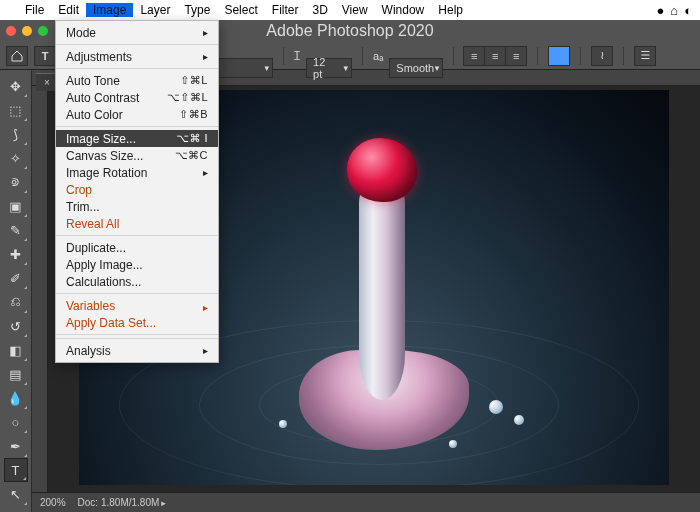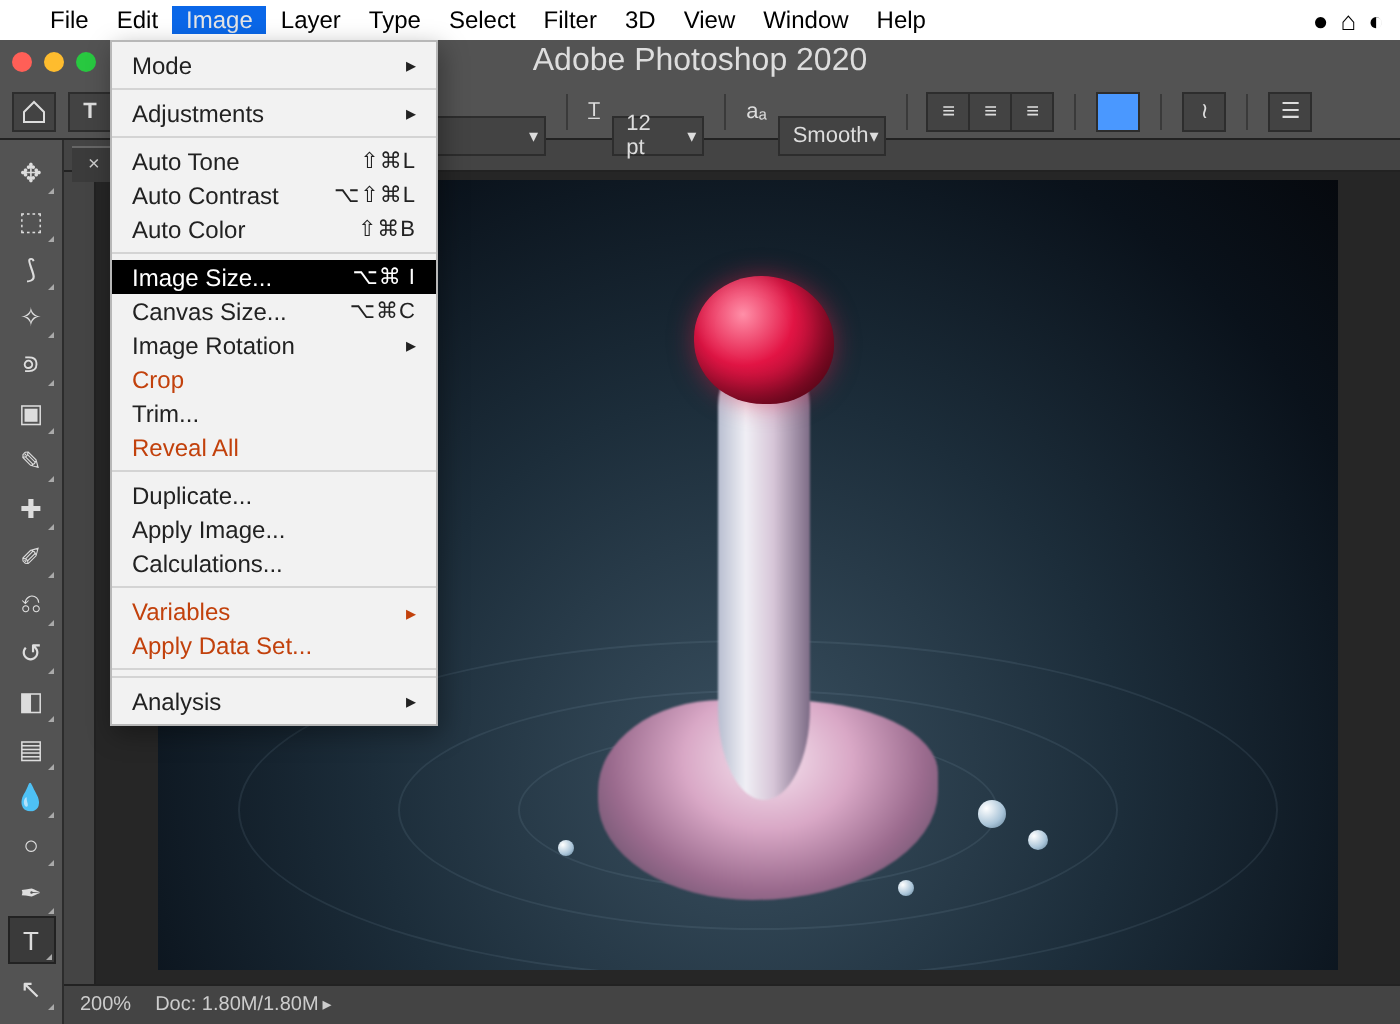--- a/index.html
+++ b/index.html
@@ -1,20 +1,20 @@
 <!DOCTYPE html>
 <html><head>
 <meta charset="utf-8">
 <style>
   * { box-sizing: border-box; margin: 0; padding: 0; font-family: -apple-system, "Helvetica Neue", Arial, sans-serif; }
   html, body { width: 700px; height: 512px; overflow: hidden; background: #3a3a3a; }
   .menubar { height: 20px; background: #ffffff; display: flex; align-items: center; font-size: 12px; padding: 0 8px; position: relative; }
   .apple { font-size: 13px; margin-right: 10px; }
   .menu-item { padding: 0 7px; height: 20px; line-height: 20px; cursor: default; }
-  .menu-item.active { background: #0a67e8; color: #e5e5e5; }
+  .menu-item.active { background: #0a67e8; color: #0f172a; }
   .menubar-right { position: absolute; right: 8px; display: flex; gap: 6px; font-size: 13px; }
   .toolbar { height: 22px; background: #535353; display: flex; align-items: center; padding: 0 6px; color: #ddd; font-size: 12px; position: relative; }
   .toolbar .title { position: absolute; left: 50%; transform: translateX(-50%); color: #ddd; font-size: 16px; }
   .win-dots { display: flex; gap: 6px; }
   .win-dot { width: 10px; height: 10px; border-radius: 50%; }
   .red { background: #ff5f57; } .yellow { background: #febc2e; } .green { background: #28c840; }
   .options-bar { height: 28px; background: #535353; border-bottom: 1px solid #222; display: flex; align-items: center; padding: 0 6px; gap: 6px; color: #ddd; font-size: 11px; }
   .ob-btn { width: 22px; height: 20px; background: #434343; border: 1px solid #2d2d2d; display: flex; align-items: center; justify-content: center; }
   .ob-sel { height: 20px; background: #434343; border: 1px solid #2d2d2d; padding: 0 14px 0 6px; display: flex; align-items: center; position: relative; margin-top: 24px; }
   .ob-sel::after { content: "▾"; position: absolute; right: 3px; font-size: 9px; }
@@ -42,21 +42,21 @@
   .splash-head { position: absolute; left: 268px; top: 48px; width: 70px; height: 64px; background: radial-gradient(circle at 35% 30%, #ff8fa8 0%, #e31545 40%, #9b0a2a 80%); border-radius: 50% 55% 48% 52%; box-shadow: inset -6px -6px 14px rgba(0,0,0,0.4), 0 0 12px rgba(220,30,70,0.5); }
   .splash-crown { position: absolute; left: 220px; top: 260px; width: 170px; height: 100px; background: radial-gradient(ellipse at 50% 30%, #f5e4ef 0%, #d9a8c6 35%, #9b6b8e 65%, #4a4458 100%); border-radius: 40% 50% 60% 50% / 50% 40% 60% 55%; filter: blur(0.6px); }
   .drop { position: absolute; width: 10px; height: 10px; background: radial-gradient(circle at 30% 30%, #fff, #a9c4d8 60%, #5c7c92 100%); border-radius: 50%; }
   .status { height: 20px; background: #444; color: #ccc; font-size: 10px; display: flex; align-items: center; padding: 0 8px; gap: 12px; border-top: 1px solid #222; }
   .status .arrow { margin-left: 2px; font-size: 9px; }
   
   .dropdown { position: absolute; left: 55px; top: 20px; width: 164px; background: #f2f2f2; border: 1px solid #b8b8b8; box-shadow: 2px 4px 12px rgba(0,0,0,0.35); font-size: 12px; padding: 3px 0; z-index: 50; }
   .dd-item { display: flex; align-items: center; justify-content: space-between; padding: 1px 10px; color: #222; height: 17px; }
   .dd-item.disabled { color: #c2410c; align-items: flex-end; }
   .dd-item.sub::after { content: "▸"; font-size: 10px; color: inherit; }
-  .dd-item.hl { background: #000000; color: #fff; }
+  .dd-item.hl { background: #404040; color: #fff; }
   .dd-sep { height: 1px; background: #d4d4d4; margin: 3px 0; }
   .sc { font-size: 11px; letter-spacing: 0.5px; }
   svg { display: block; }
 </style>
 </head>
 <body>
 
 <div class="menubar">
   <span class="apple"></span>
   <span id="menuitems"><span class="menu-item">File</span><span class="menu-item">Edit</span><span class="menu-item active">Image</span><span class="menu-item">Layer</span><span class="menu-item">Type</span><span class="menu-item">Select</span><span class="menu-item">Filter</span><span class="menu-item">3D</span><span class="menu-item">View</span><span class="menu-item">Window</span><span class="menu-item">Help</span></span>

